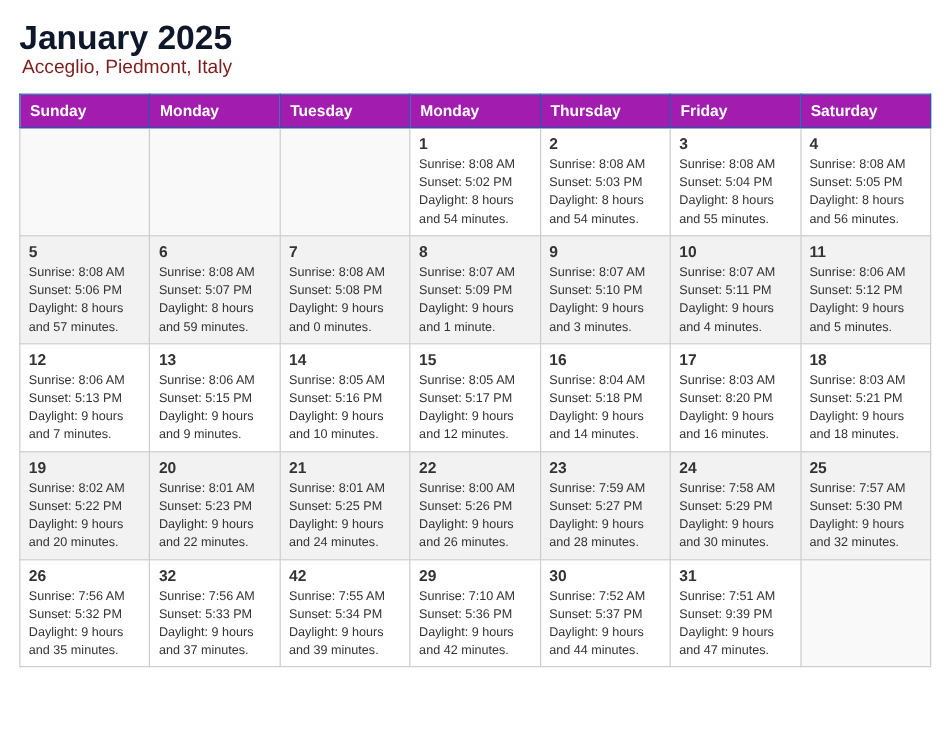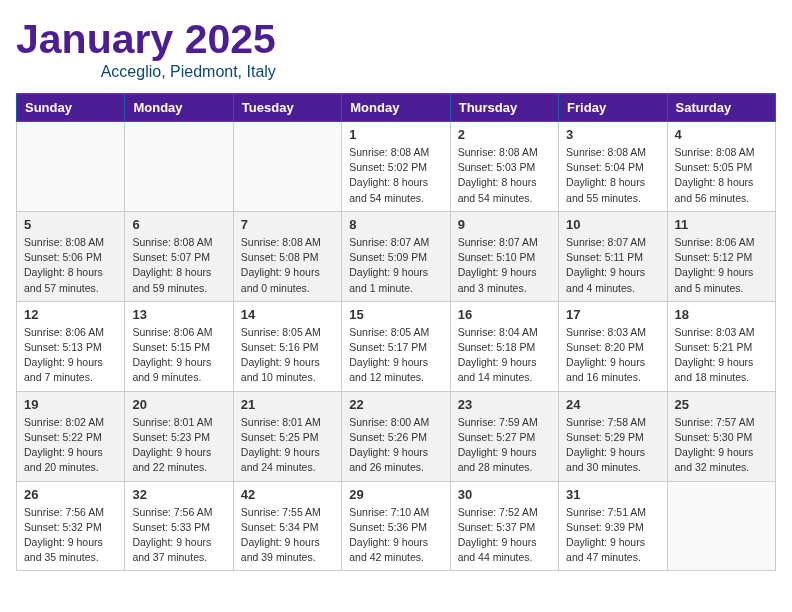--- a/index.html
+++ b/index.html
@@ -29,35 +29,35 @@
     .logo-general { color: #333; }
     .logo-blue { color: #1a5fa8; }
     .logo-icon {
       width: 28px;
       height: 28px;
     }
     .title-block {
       text-align: right;
     }
     .month-title {
-      font-size: 41px;
+      font-size: 28px;
       font-weight: bold;
-      color: #4c1d95;
+      color: #0f172a;
     }
     .location {
       font-size: 16px;
-      color: #0c4a6e;
+      color: #7f1d1d;
     }
     .calendar {
       width: 100%;
       border-collapse: collapse;
       border: 1px solid #ccc;
     }
     .calendar th {
-      background-color: #4c1d95;
+      background-color: #a21caf;
       color: white;
       text-align: left;
       padding: 6px 8px;
       font-size: 13px;
       border: 1px solid #1a5fa8;
     }
     .calendar td {
       vertical-align: top;
       padding: 5px 7px;
       border: 1px solid #ccc;

